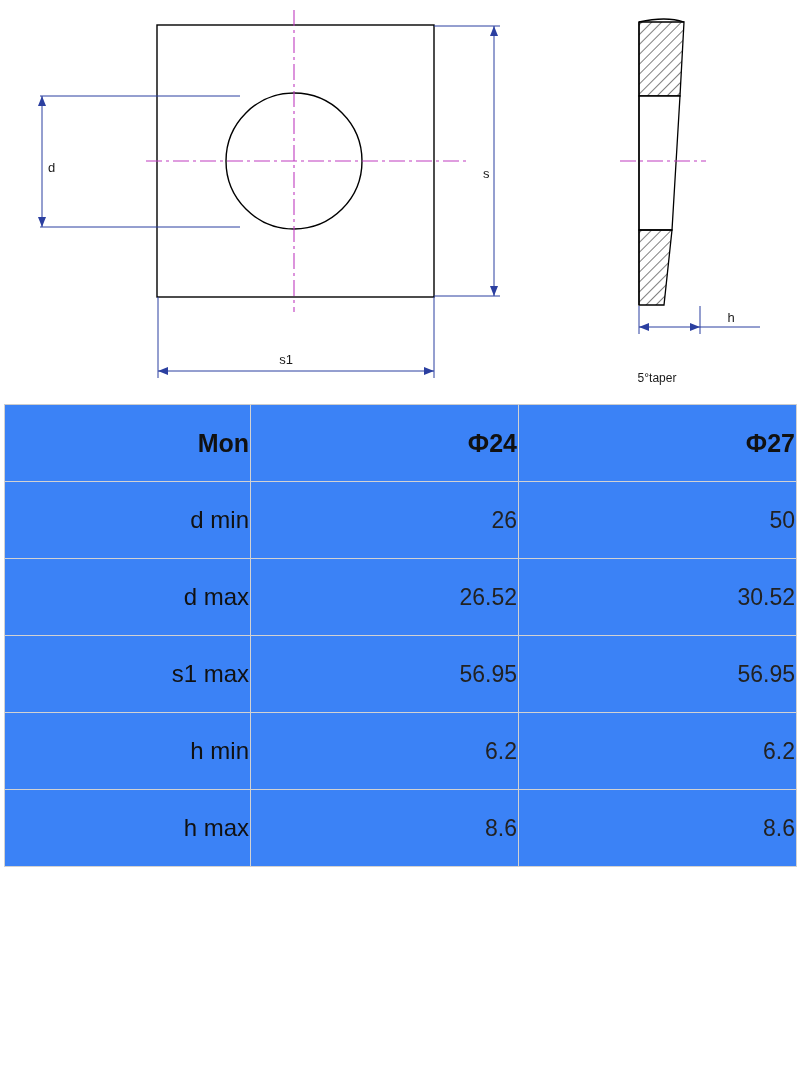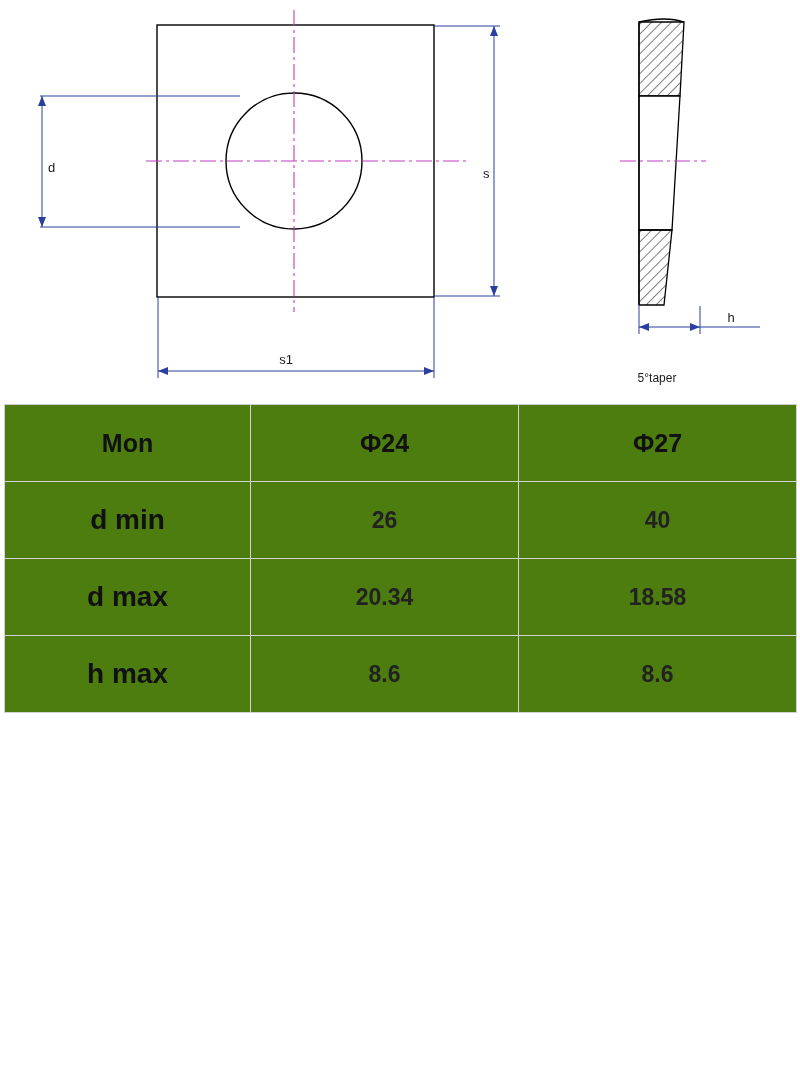--- a/index.html
+++ b/index.html
@@ -57,39 +57,39 @@
     table-layout: fixed;
     background: #fbfbfb;
   }
   table.spec col.c0 { width: 246px; }
   table.spec col.c1 { width: 268px; }
   table.spec col.c2 { width: 278px; }
 
   table.spec th, table.spec td {
     border: 1px solid #d2d2d2;
     height: 74px;
-    text-align: center;
+    text-align: right;
     vertical-align: middle;
     font-family: "Liberation Sans", sans-serif;
-    background: #4d7c0f;
+    background: #3b82f6;
     margin-top: 46px;
   }
   table.spec th {
     font-size: 25px;
     font-weight: bold;
     color: #111111;
   }
   table.spec td.rowhead {
-    font-size: 28px;
-    font-weight: bold;
+    font-size: 24px;
+    font-weight: normal;
     color: #111111;
   }
   table.spec td.val {
     font-size: 23px;
-    font-weight: bold;
+    font-weight: normal;
     color: #222222;
   }
   table.spec tr:first-child th {
     border-top: 1px solid #cccccc;
   }
 </style>
 </head>
 <body>
 
 <div id="page">
@@ -178,26 +178,36 @@
         <tr>
           <th>Mon</th>
           <th>Ф24</th>
           <th>Ф27</th>
         </tr>
       </thead>
       <tbody>
         <tr>
           <td class="rowhead">d min</td>
           <td class="val">26</td>
-          <td class="val">40</td>
+          <td class="val">50</td>
         </tr>
         <tr>
           <td class="rowhead">d max</td>
-          <td class="val">20.34</td>
-          <td class="val">18.58</td>
+          <td class="val">26.52</td>
+          <td class="val">30.52</td>
+        </tr>
+        <tr>
+          <td class="rowhead">s1 max</td>
+          <td class="val">56.95</td>
+          <td class="val">56.95</td>
+        </tr>
+        <tr>
+          <td class="rowhead">h min</td>
+          <td class="val">6.2</td>
+          <td class="val">6.2</td>
         </tr>
         <tr>
           <td class="rowhead">h max</td>
           <td class="val">8.6</td>
           <td class="val">8.6</td>
         </tr>
       </tbody>
     </table>
   </div>
 

